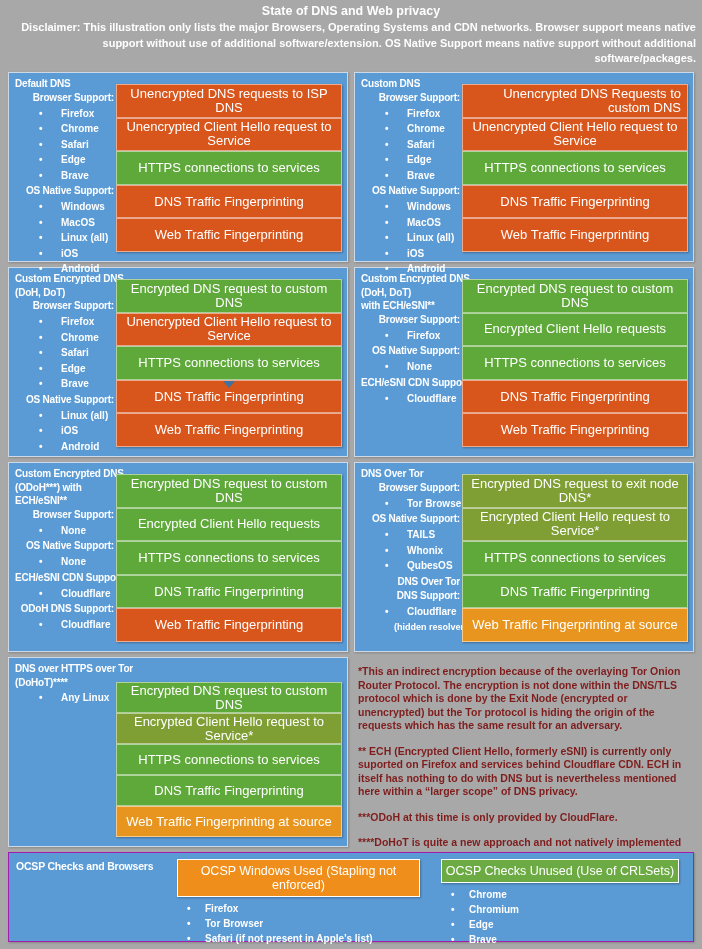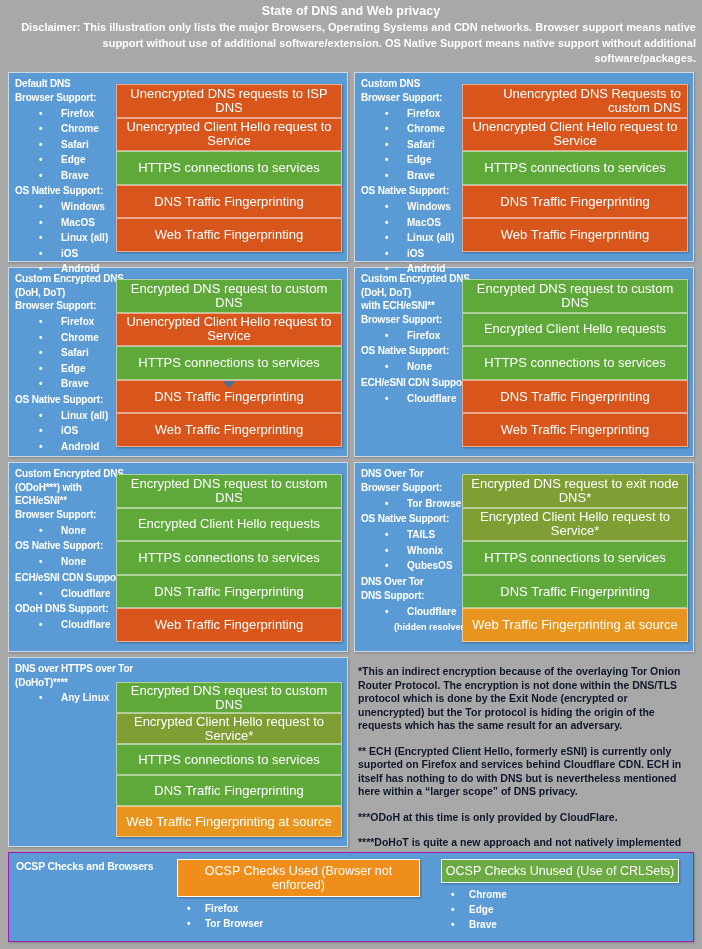--- a/index.html
+++ b/index.html
@@ -17,41 +17,41 @@
     display:grid;grid-template-columns:340px 340px;grid-auto-rows:190px;
     column-gap:6px;row-gap:5px;
   }
   .panel{
     background:var(--panel-bg,#5b9bd5);
     border:1px solid #cdd9e6;box-sizing:border-box;
     display:flex;padding:2px 3px;box-shadow:1px 1px 2px rgba(0,0,0,.2);
   }
   .left{width:102px;flex:none;color:#fff;padding:2px 0 0 3px;box-sizing:border-box;}
   .p-title-line{font-weight:bold;font-size:10px;letter-spacing:-0.2px;line-height:13.5px;white-space:nowrap;}
-  .sec-label{font-weight:bold;font-size:10px;letter-spacing:-0.2px;line-height:14px;white-space:nowrap;}
+  .sec-label{font-weight:bold;font-size:10px;letter-spacing:-0.2px;line-height:14px;white-space:nowrap;text-align:right;}
   .blist{list-style:none;margin:1px 0;padding:0;}
   .blist li{font-weight:bold;font-size:10px;line-height:15.5px;padding-left:46px;position:relative;white-space:nowrap;color:#fff;}
   .blist li::before{content:"\2022";position:absolute;left:24px;top:0;font-size:10px;}
   .sec-note{font-weight:bold;font-size:9px;line-height:14px;padding-left:33px;white-space:nowrap;}
 
   .bars{flex:1;display:flex;flex-direction:column;padding:9px 2px 7px 2px;box-sizing:border-box;min-width:0;}
   .panel:nth-child(7) .bars{padding-top:22px;}
   .bar{
     flex:1 1 0;display:flex;align-items:center;justify-content:center;
     text-align:center;color:#fff;font-size:13px;line-height:14px;
     border:1px solid rgba(255,255,255,.5);box-shadow:1px 1px 2px rgba(0,0,0,.3);
     position:relative;padding:0 6px;box-sizing:border-box;
   }
   .connector{
     position:absolute;left:50%;bottom:-9px;transform:translateX(-50%);
     width:0;height:0;border-left:6px solid transparent;border-right:6px solid transparent;
     border-top:7px solid var(--connector,#41719c);z-index:2;
   }
 
-  #notes{position:absolute;left:354px;top:657px;width:340px;height:190px;box-sizing:border-box;padding:8px 2px 0 4px;color:#0f172a;}
+  #notes{position:absolute;left:354px;top:657px;width:340px;height:190px;box-sizing:border-box;padding:8px 2px 0 4px;color:#7f1d1d;}
   #notes p{font-weight:bold;font-size:10.5px;line-height:13.5px;margin:0 0 12px 0;}
 
   #ocsp{
     position:absolute;left:8px;top:852px;width:686px;height:90px;box-sizing:border-box;
     background:var(--panel-bg,#5b9bd5);border:1px solid #a21caf;box-shadow:1px 1px 2px rgba(0,0,0,.2);
   }
   .ocsp-label{position:absolute;left:7px;top:7px;color:#fff;font-weight:bold;font-size:10.5px;letter-spacing:-0.2px;}
   .ocsp-group{position:absolute;top:6px;}
   .ocsp-group.g0{left:168px;width:243px;}
   .ocsp-group.g1{left:432px;width:238px;}
@@ -328,27 +328,29 @@
 <div id="notes">
     <p class="note">*This an indirect encryption because of the overlaying Tor Onion Router Protocol. The encryption is not done within the DNS/TLS protocol which is done by the Exit Node (encrypted or unencrypted) but the Tor protocol is hiding the origin of the requests which has the same result for an adversary.</p>
     <p class="note">** ECH (Encrypted Client Hello, formerly eSNI) is currently only suported on Firefox and services behind Cloudflare CDN. ECH in itself has nothing to do with DNS but is nevertheless mentioned here within a “larger scope” of DNS privacy.</p>
     <p class="note">***ODoH at this time is only provided by CloudFlare.</p>
     <p class="note">****DoHoT is quite a new approach and not natively implemented anywhere AFAIK and could IMHO be the actual best option for DNS privacy.</p>
   </div>
 
 <div id="ocsp">
   <div class="ocsp-label">OCSP Checks and Browsers</div>
 <div class="ocsp-group g0">
-      <div class="ocsp-head" style="background: rgb(239, 142, 27);">OCSP Checks Used (Browser not enforced)</div>
+      <div class="ocsp-head" style="background: rgb(239, 142, 27);">OCSP Windows Used (Stapling not enforced)</div>
       <ul class="blist">
         <li>Firefox</li>
         <li>Tor Browser</li>
+        <li>Safari (if not present in Apple’s list)</li>
       </ul>
     </div>
     <div class="ocsp-group g1">
       <div class="ocsp-head" style="background: rgb(108, 171, 68);">OCSP Checks Unused (Use of CRLSets)</div>
       <ul class="blist">
         <li>Chrome</li>
+        <li>Chromium</li>
         <li>Edge</li>
         <li>Brave</li>
       </ul>
     </div>
   </div>
 
 </body></html>

